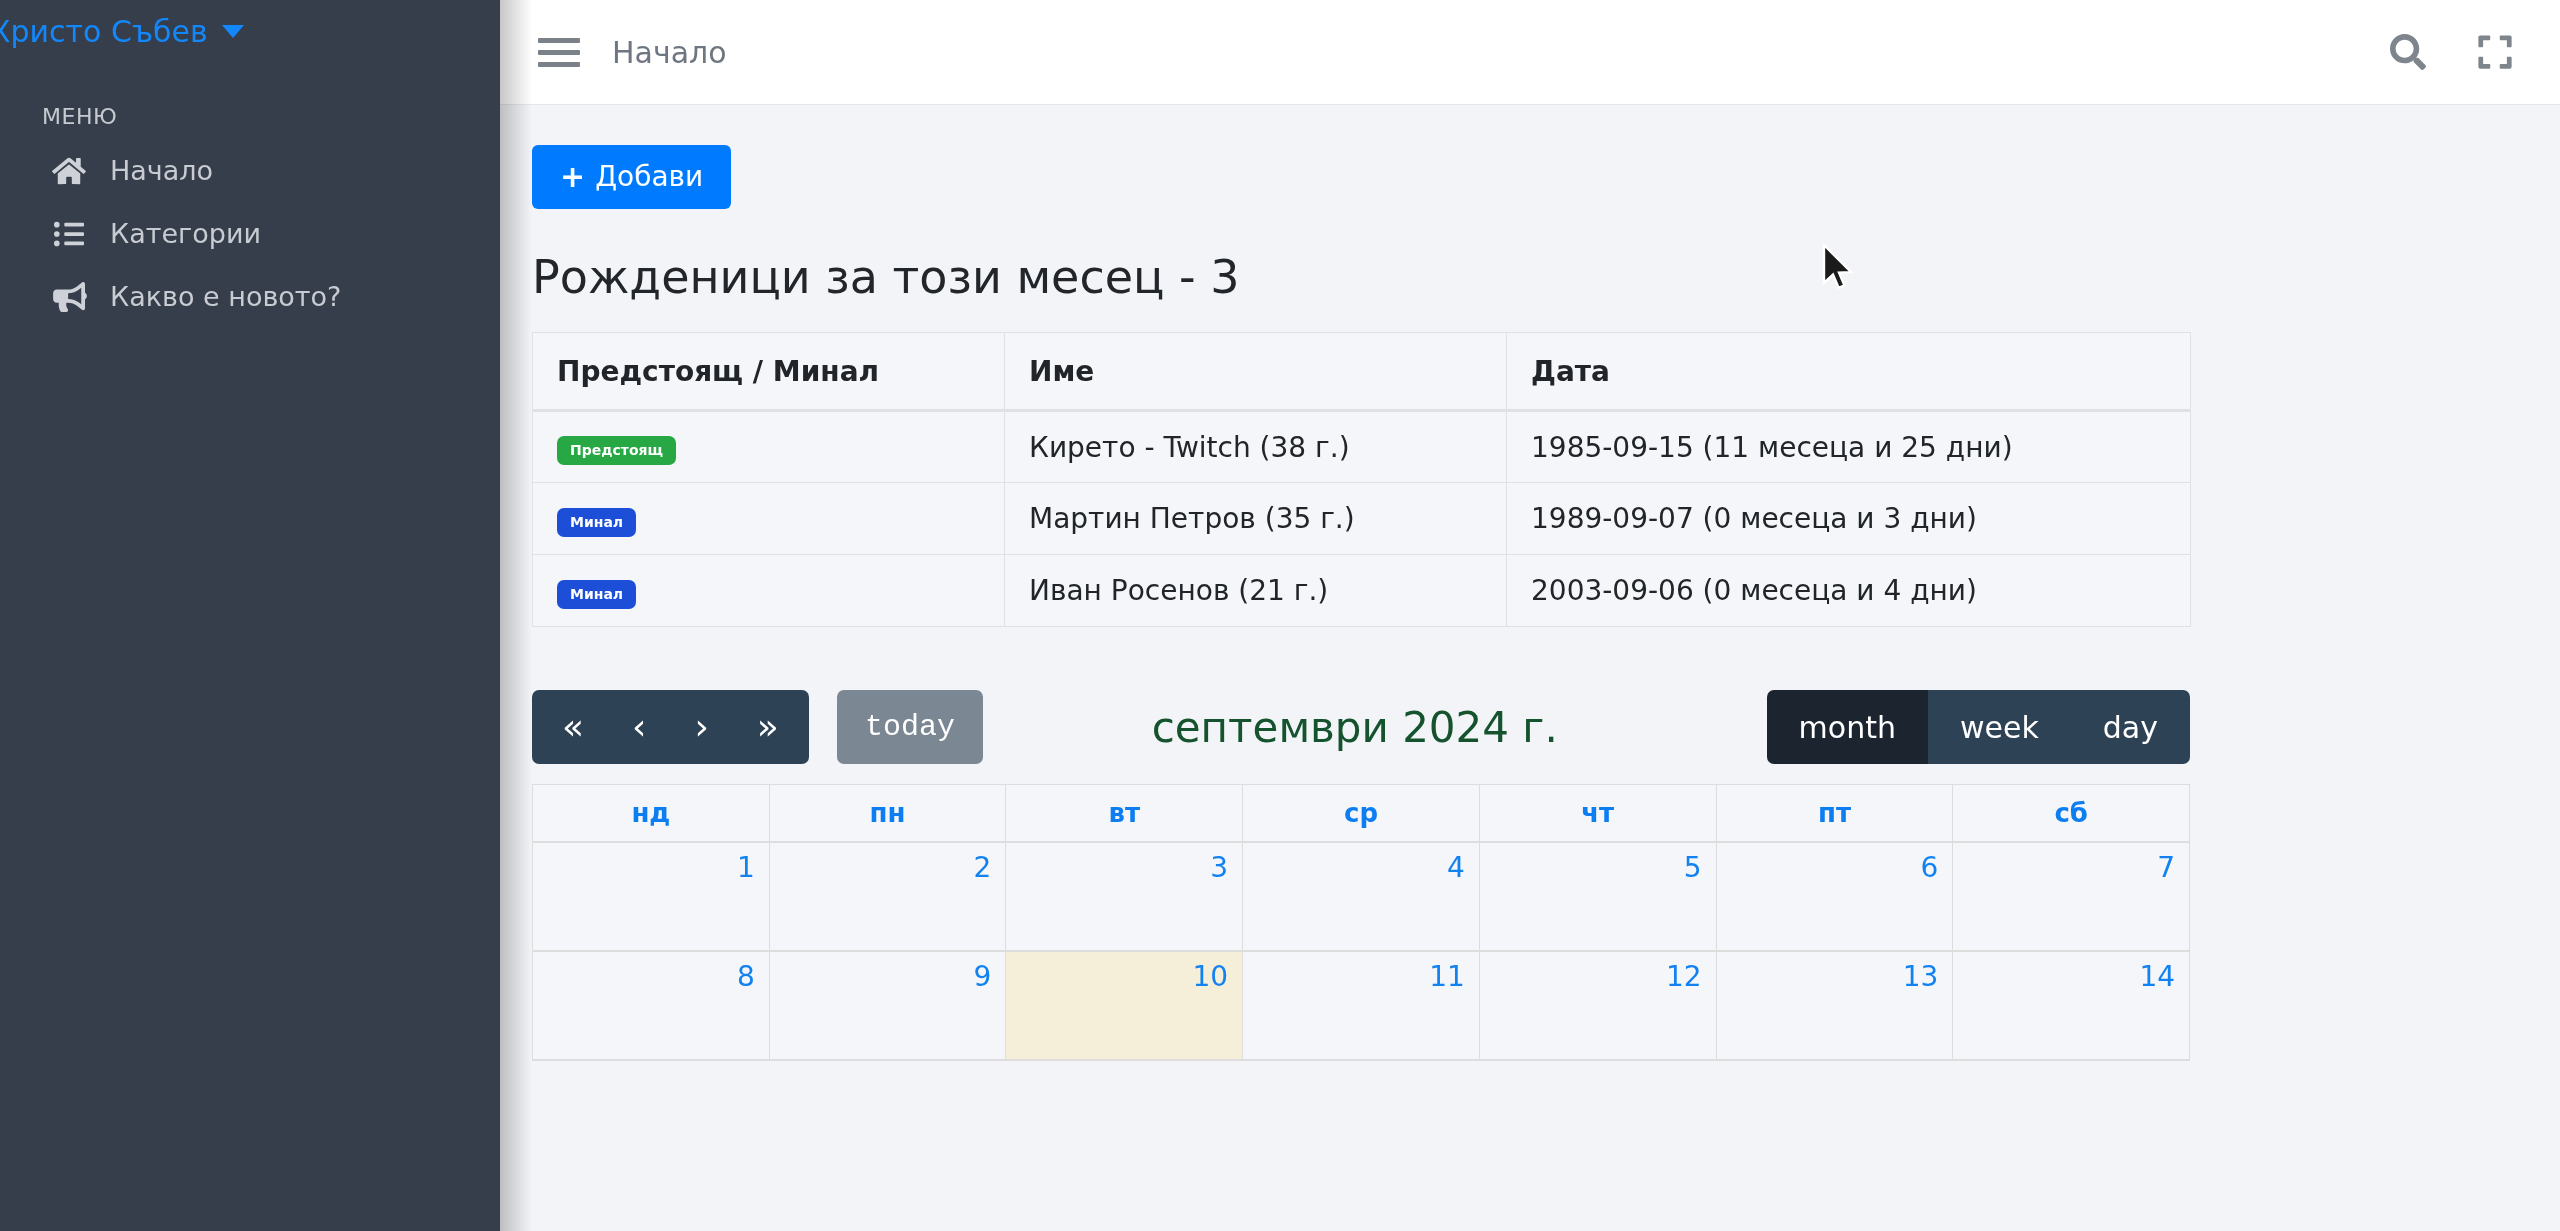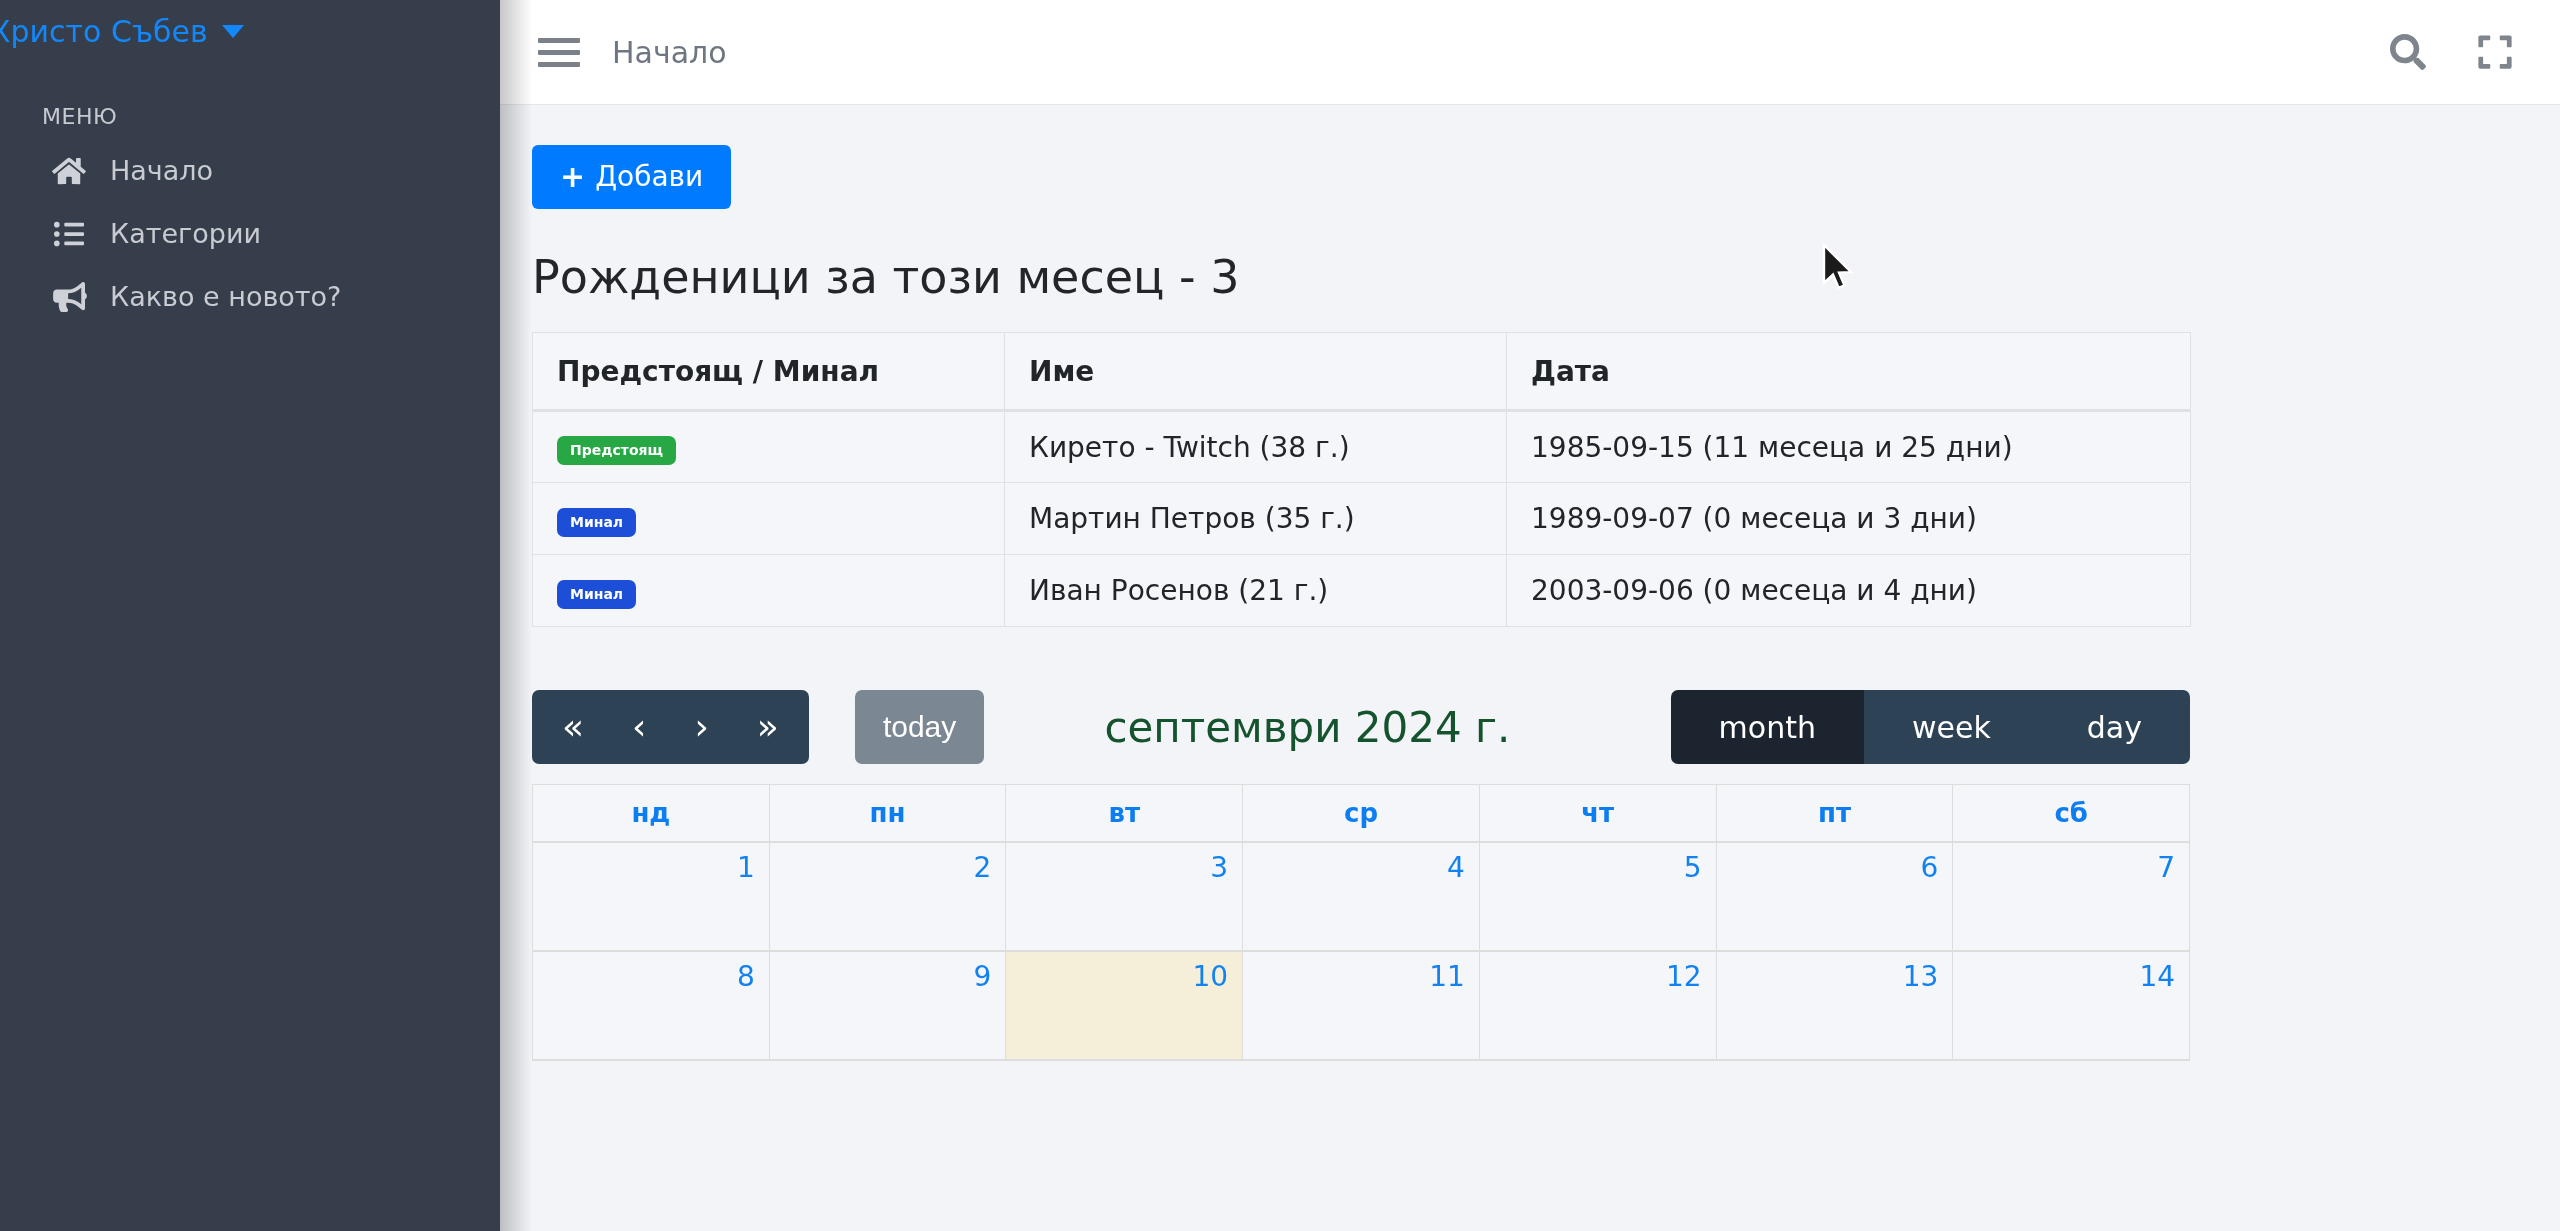--- a/index.html
+++ b/index.html
@@ -200,42 +200,42 @@
   }
   .btn-group .btn-nav:first-child { border-top-left-radius: 7px; border-bottom-left-radius: 7px; padding-left: 30px; }
   .btn-group .btn-nav:last-child  { border-top-right-radius: 7px; border-bottom-right-radius: 7px; padding-right: 30px; }
   .btn-nav .chev { font-size: 36px; line-height: 1; }
 
   .btn-today {
     background: #7B8793;
     color: #fff;
     border: none;
     border-radius: 7px;
-    font-family: Liberation Sans, sans-serif;
+    font-family: Liberation Mono, monospace;
     font-size: 30px;
     height: 74px;
     padding: 0 28px;
-    margin-left: 46px;
+    margin-left: 28px;
     cursor: pointer;
   }
   .cal-title {
     flex: 1;
     text-align: center;
     font-size: 42px;
     color: #14532d;
     margin-left: -40px;
   }
   .btn-view {
     background: #2E4255;
     color: #fff;
     border: none;
     font-family: inherit;
     font-size: 30px;
     height: 74px;
-    padding: 0 48px;
+    padding: 0 32px;
     cursor: pointer;
   }
   .btn-view.active { background: #1C2430; }
   .view-group .btn-view:first-child { border-top-left-radius: 7px; border-bottom-left-radius: 7px; }
   .view-group .btn-view:last-child  { border-top-right-radius: 7px; border-bottom-right-radius: 7px; }
 
   
   .cal-grid {
     width: 1658px;
     margin-top: 18px;

